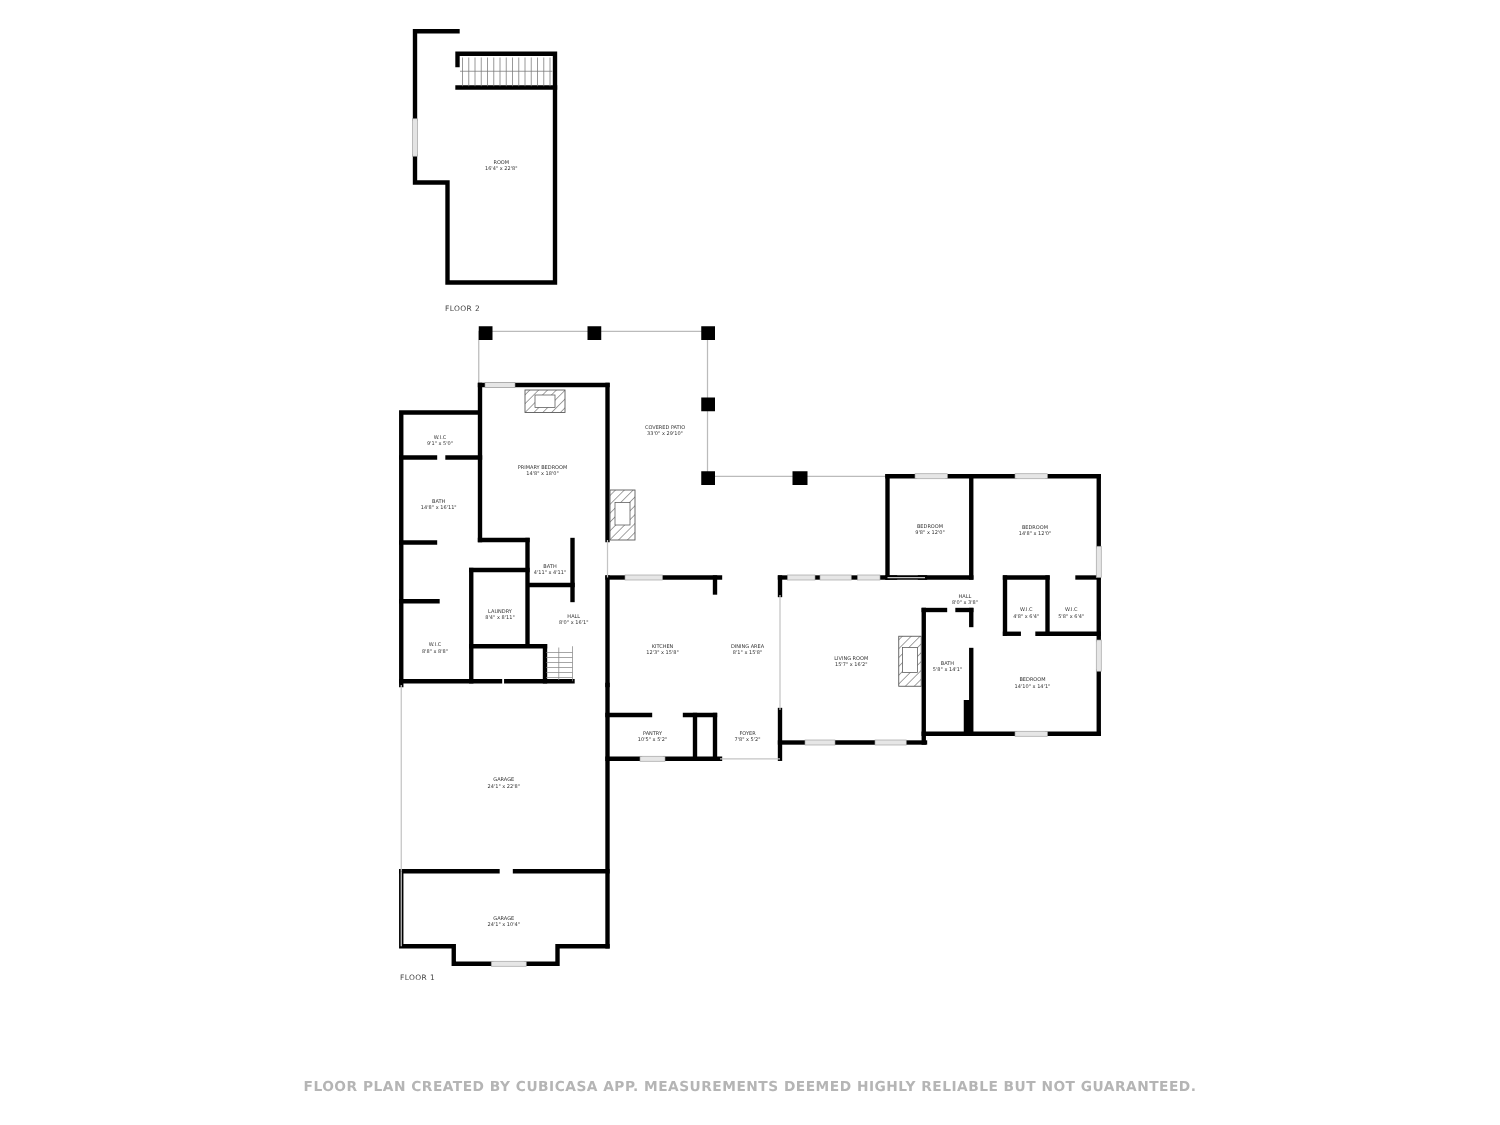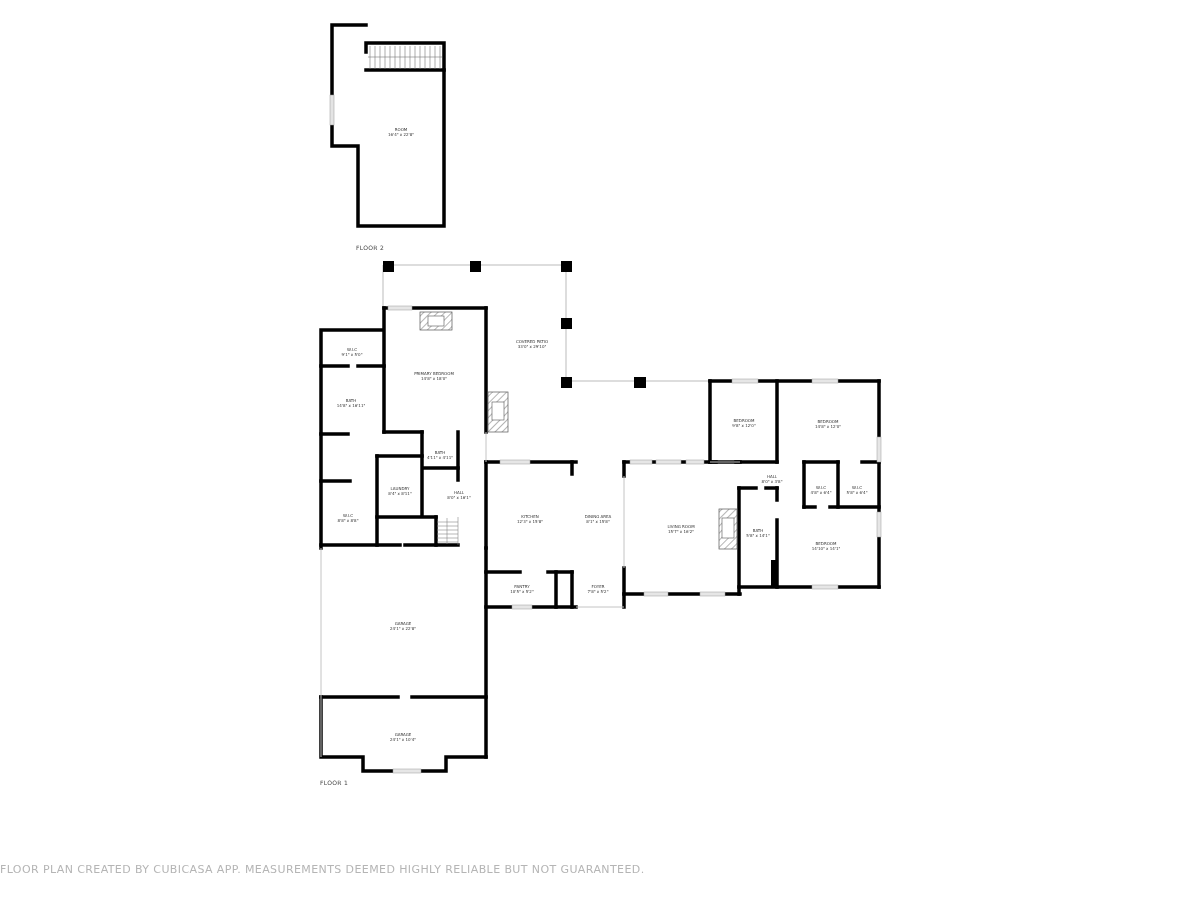--- a/index.html
+++ b/index.html
@@ -1,21 +1,21 @@
 <!DOCTYPE html>
 <html><head>
 <meta charset="utf-8">
 <style>
   html, body { margin:0; padding:0; background:#ffffff; }
   body { width:1200px; height:900px; position:relative; overflow:hidden; font-family:"DejaVu Sans", sans-serif; }
   .plan { position:absolute; left:0; top:0; width:1200px; height:900px; }
   .lbl { position:absolute; text-align:center; font-size:4px; line-height:5px; color:#333; transform:translate(-50%,-50%); white-space:nowrap; }
   .lbl span { display:block; }
   .floor-lbl { position:absolute; font-size:6px; color:#444; letter-spacing:0.3px; }
-  .footer { position:absolute; left:0; width:1200px; top:863px; text-align:left; font-size:11px; color:#b5b5b5; letter-spacing:0.4px; }
+  .footer { position:absolute; left:0; width:1200px; top:863px; text-align:center; font-size:11px; color:#b5b5b5; letter-spacing:0.4px;font-weight:bold; }
 </style>
 </head>
 <body>
 
 <svg class="plan" width="1200" height="900" viewBox="0 0 1200 900" xmlns="http://www.w3.org/2000/svg">
   <defs>
     <pattern id="hatch" width="5" height="5" patternUnits="userSpaceOnUse" patternTransform="rotate(45)">
       <line x1="0" y1="0" x2="0" y2="5" stroke="#444" stroke-width="0.8"></line>
     </pattern>
   </defs>

